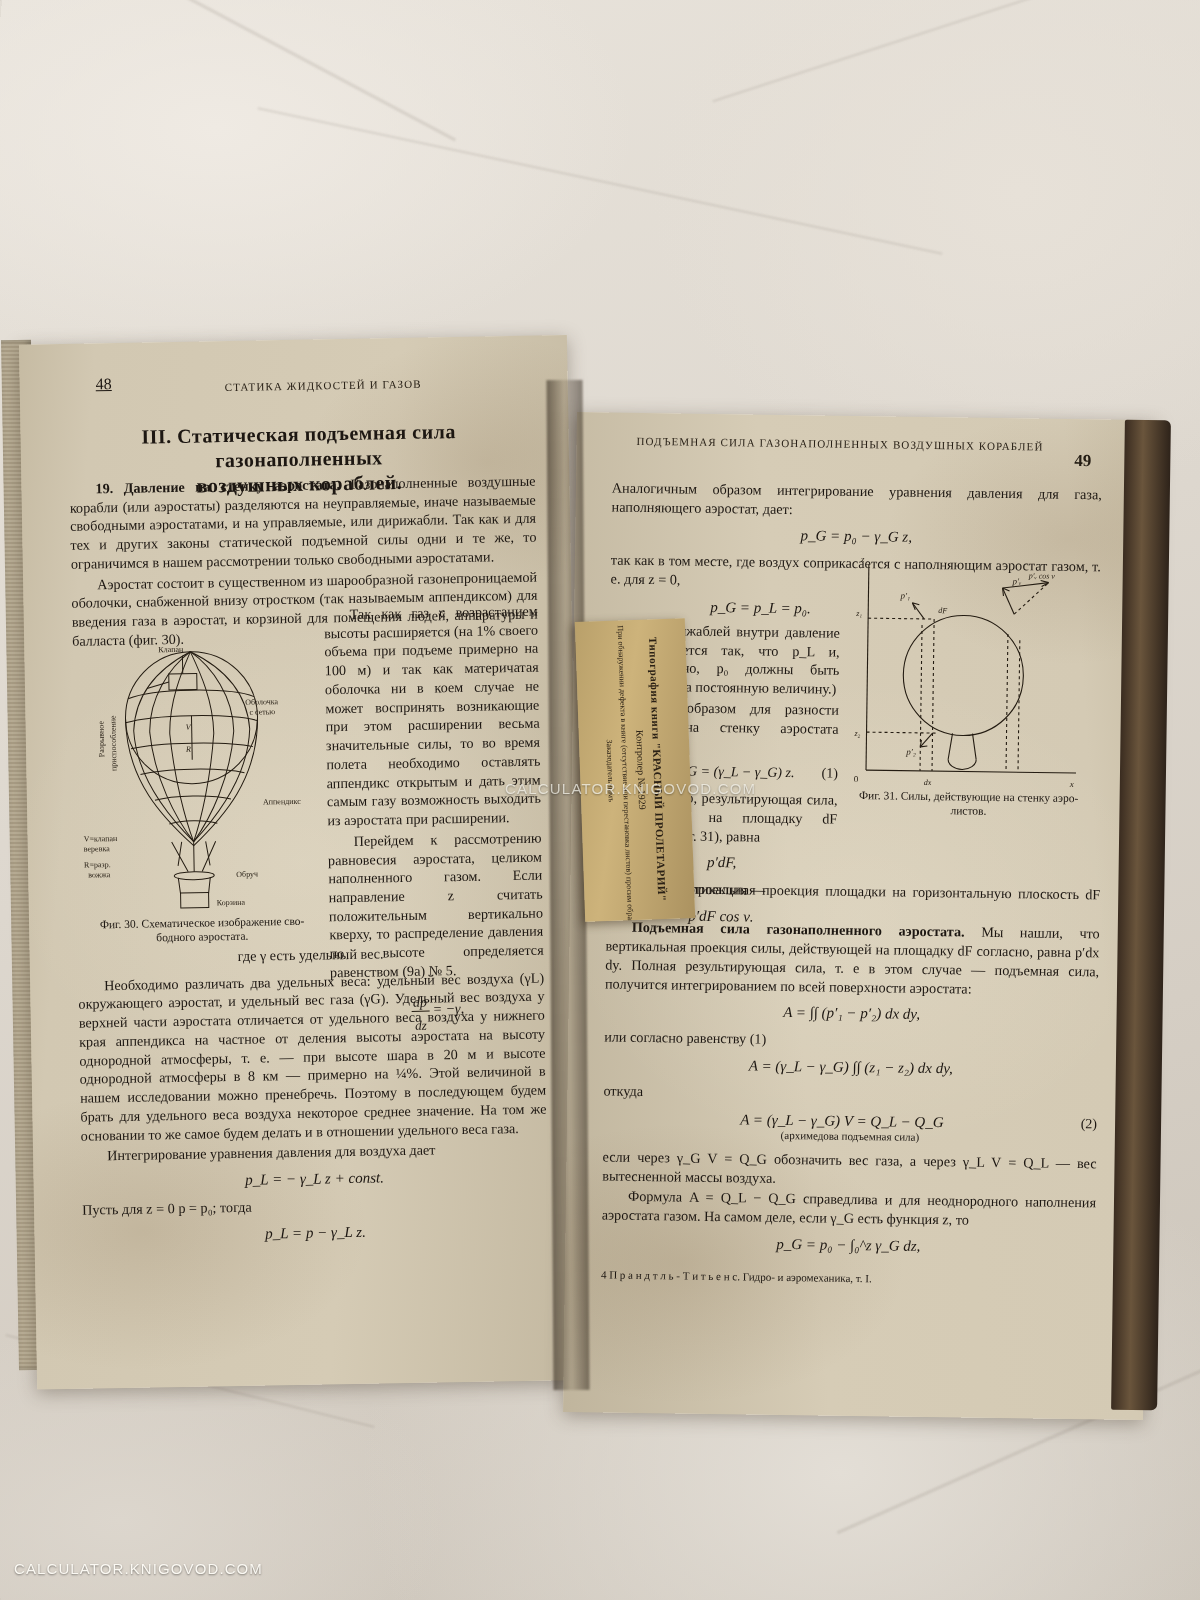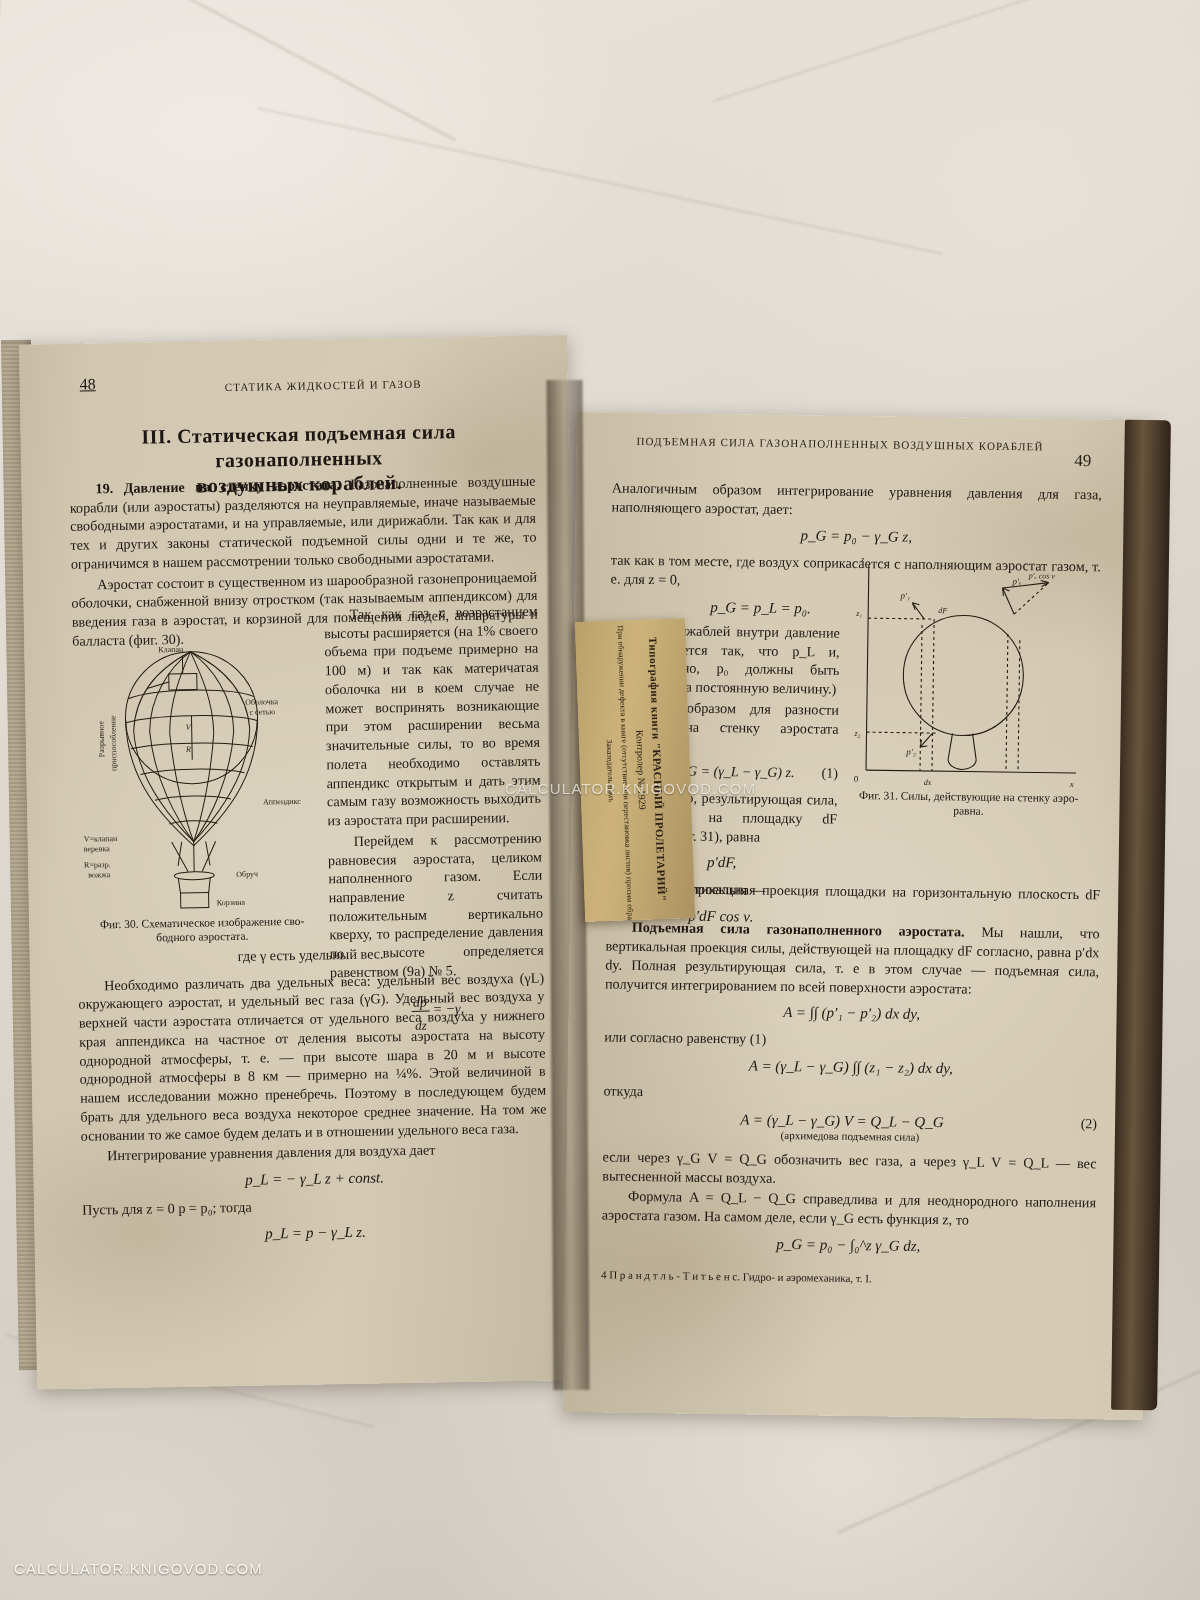--- a/index.html
+++ b/index.html
@@ -75,21 +75,21 @@
       radial-gradient(ellipse 400px 320px at 50% 50%, rgba(255,250,235,.18), rgba(0,0,0,0) 75%);
     pointer-events:none;
   }
   .col{position:absolute;color:#1d1712;}
 
   
   .running{
     font-size:11px;letter-spacing:1.1px;text-transform:uppercase;
     font-variant:small-caps;color:#2a2218;
   }
-  .folio{font-size:17px;color:#241d14;}
+  .folio{font-size:17px;color:#241d14;font-weight:bold;}
   h2.secttl{
     font-size:20px;font-weight:bold;text-align:center;margin:0;line-height:1.25;
     letter-spacing:.5px;
   }
   p.body{
     font-size:14.2px;line-height:1.32;margin:0 0 2px 0;text-align:justify;
     text-indent:26px;
   }
   p.noind{text-indent:0;}
   .eq{font-style:italic;text-align:center;font-size:15px;margin:9px 0;}
@@ -144,21 +144,21 @@
   <div class="vein" style="left:0px;top:1380px;width:380px;height:2px;transform:rotate(14deg);"></div>
 </div>
 
 <div class="book">
 
   <div class="edge-left"></div>
 
   <div class="page page-left">
     <div class="paper-grain"></div>
 
-    <div class="col" style="left:60px;top:32px;text-decoration:underline;">48</div>
+    <div class="col" style="left:76px;top:32px;text-decoration:underline;">48</div>
     <div class="col running" style="left:205px;top:40px;">СТАТИКА ЖИДКОСТЕЙ И ГАЗОВ</div>
 
     <div class="col" style="left:48px;top:82px;width:460px;">
       <h2 class="secttl">III. Статическая подъемная сила газонаполненных</h2>
       <h2 class="secttl">воздушных кораблей.</h2>
     </div>
 
     <div class="col" style="left:48px;top:136px;width:466px;">
       <p class="body">
         <span style="font-weight:bold">19. Давление на стенку аэростата.</span>
@@ -302,21 +302,21 @@
             <text x="186" y="30" font-size="8">p′ᵥ cos ν</text>
             <text x="96" y="66" font-size="8">dF</text>
             <text x="84" y="238" font-size="8">dx</text>
             <text x="14" y="70" font-size="8">z₁</text>
             <text x="14" y="190" font-size="8">z₂</text>
           </g>
         </svg>
       </div>
       <div class="cap" style="margin-top:2px;">
         <span>Фиг. 31. Силы, действующие на стенку аэро-</span><br>
-        <span>равна.</span>
+        <span>листов.</span>
       </div>
     </div>
 
     <div class="col" style="left:36px;top:208px;width:230px;">
       <p class="body">(У дирижаблей внутри давление поддерживается так, что p_L и, следовательно, p₀ должны быть увеличены на постоянную величину.)</p>
       <p class="body">Таким образом для разности давлений на стенку аэростата получается</p>
       <div class="eq" style="font-size:14px;">
         <span>p_L − p_G = (γ_L − γ_G) z.</span>
         <span class="eqno">(1)</span>
       </div>

